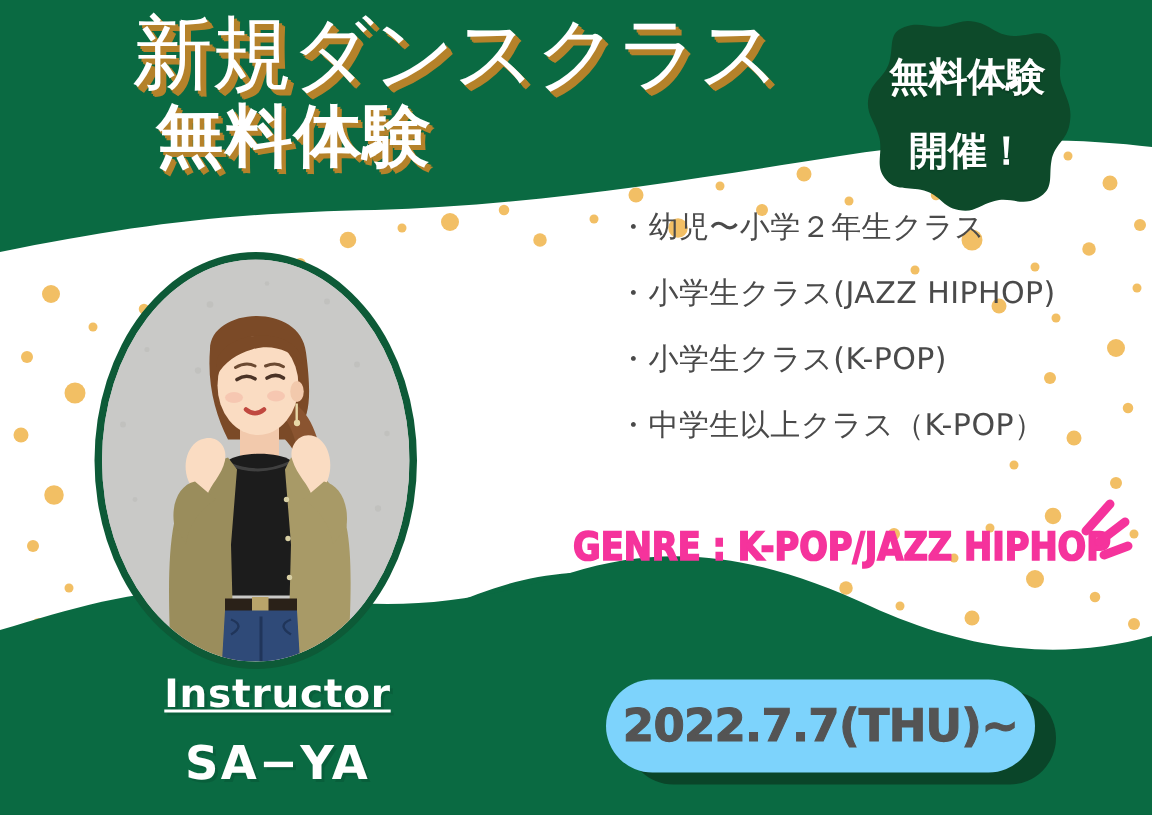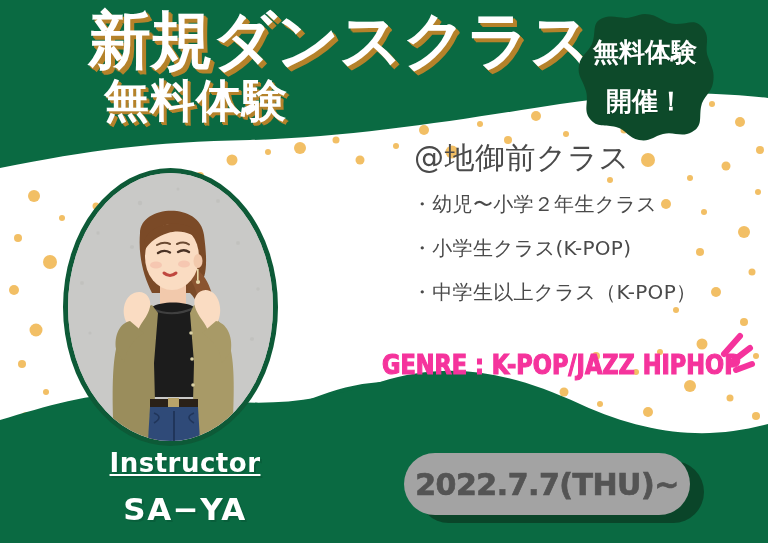--- a/index.html
+++ b/index.html
@@ -41,23 +41,23 @@
     font-style:italic;
     -webkit-text-stroke:0.5px #c2242a;
   }
 
   
   #headline{
     position:absolute;left:88px;top:8px;
     width:500px;
   }
   .hl-main{
-    font-size:63px;
+    font-size:54px;
     line-height:1.04;
-    font-weight:bold;
+    font-weight:normal;
     color:#ffffff;
     letter-spacing:-1px;
     text-shadow:
       4px 4px 0 #b5822a,
       3px 3px 0 #b5822a,
       2px 2px 0 #b5822a;
     white-space:nowrap;
   }
   .hl-sub{
     margin-top:3px;
@@ -166,21 +166,21 @@
     width:300px;height:62px;
   }
   #date-pill-shadow{
     position:absolute;left:14px;top:8px;
     width:286px;height:62px;
     background:#0a4529;border-radius:40px;
   }
   #date-pill{
     position:absolute;left:0;top:0;
     width:286px;height:62px;
-    background:#a3a3a3;border-radius:40px;
+    background:#7dd3fc;border-radius:40px;
     display:flex;align-items:center;justify-content:center;
   }
   #date-pill .date-text{
     font-size:30px;font-weight:bold;
     color:#545454;letter-spacing:-0.5px;
     -webkit-text-stroke:0.7px #545454;
   }
 </style>
 </head>
 <body>
@@ -408,22 +408,22 @@
 
         <path fill="#2f4a78" d="M82,234 L130,234 L132,268 L80,268 Z"></path>
         <path d="M106,238 L106,268" stroke="#20355a" stroke-width="2" fill="none"></path>
         <path d="M86,240 q10,4 0,10" stroke="#20355a" stroke-width="1.6" fill="none"></path>
         <path d="M126,240 q-10,4 0,10" stroke="#20355a" stroke-width="1.6" fill="none"></path>
       </svg>
     </div>
   </div>
 
   <div id="class-block">
-    <div class="class-title">@地御前クラス</div>
     <div class="class-item">・幼児〜小学２年生クラス</div>
+    <div class="class-item">・小学生クラス(JAZZ HIPHOP)</div>
     <div class="class-item">・小学生クラス(K-POP)</div>
     <div class="class-item">・中学生以上クラス（K-POP）</div>
   </div>
 
   <div id="genre-line">GENRE : K-POP/JAZZ HIPHOP</div>
   <svg id="genre-accent" viewBox="0 0 58 48" xmlns="http://www.w3.org/2000/svg">
     <g stroke="#f5339c" stroke-width="6" stroke-linecap="round">
       <line x1="40" y1="6" x2="24" y2="24"></line>
       <line x1="50" y1="18" x2="33" y2="31"></line>
       <line x1="52" y1="34" x2="36" y2="40"></line>

